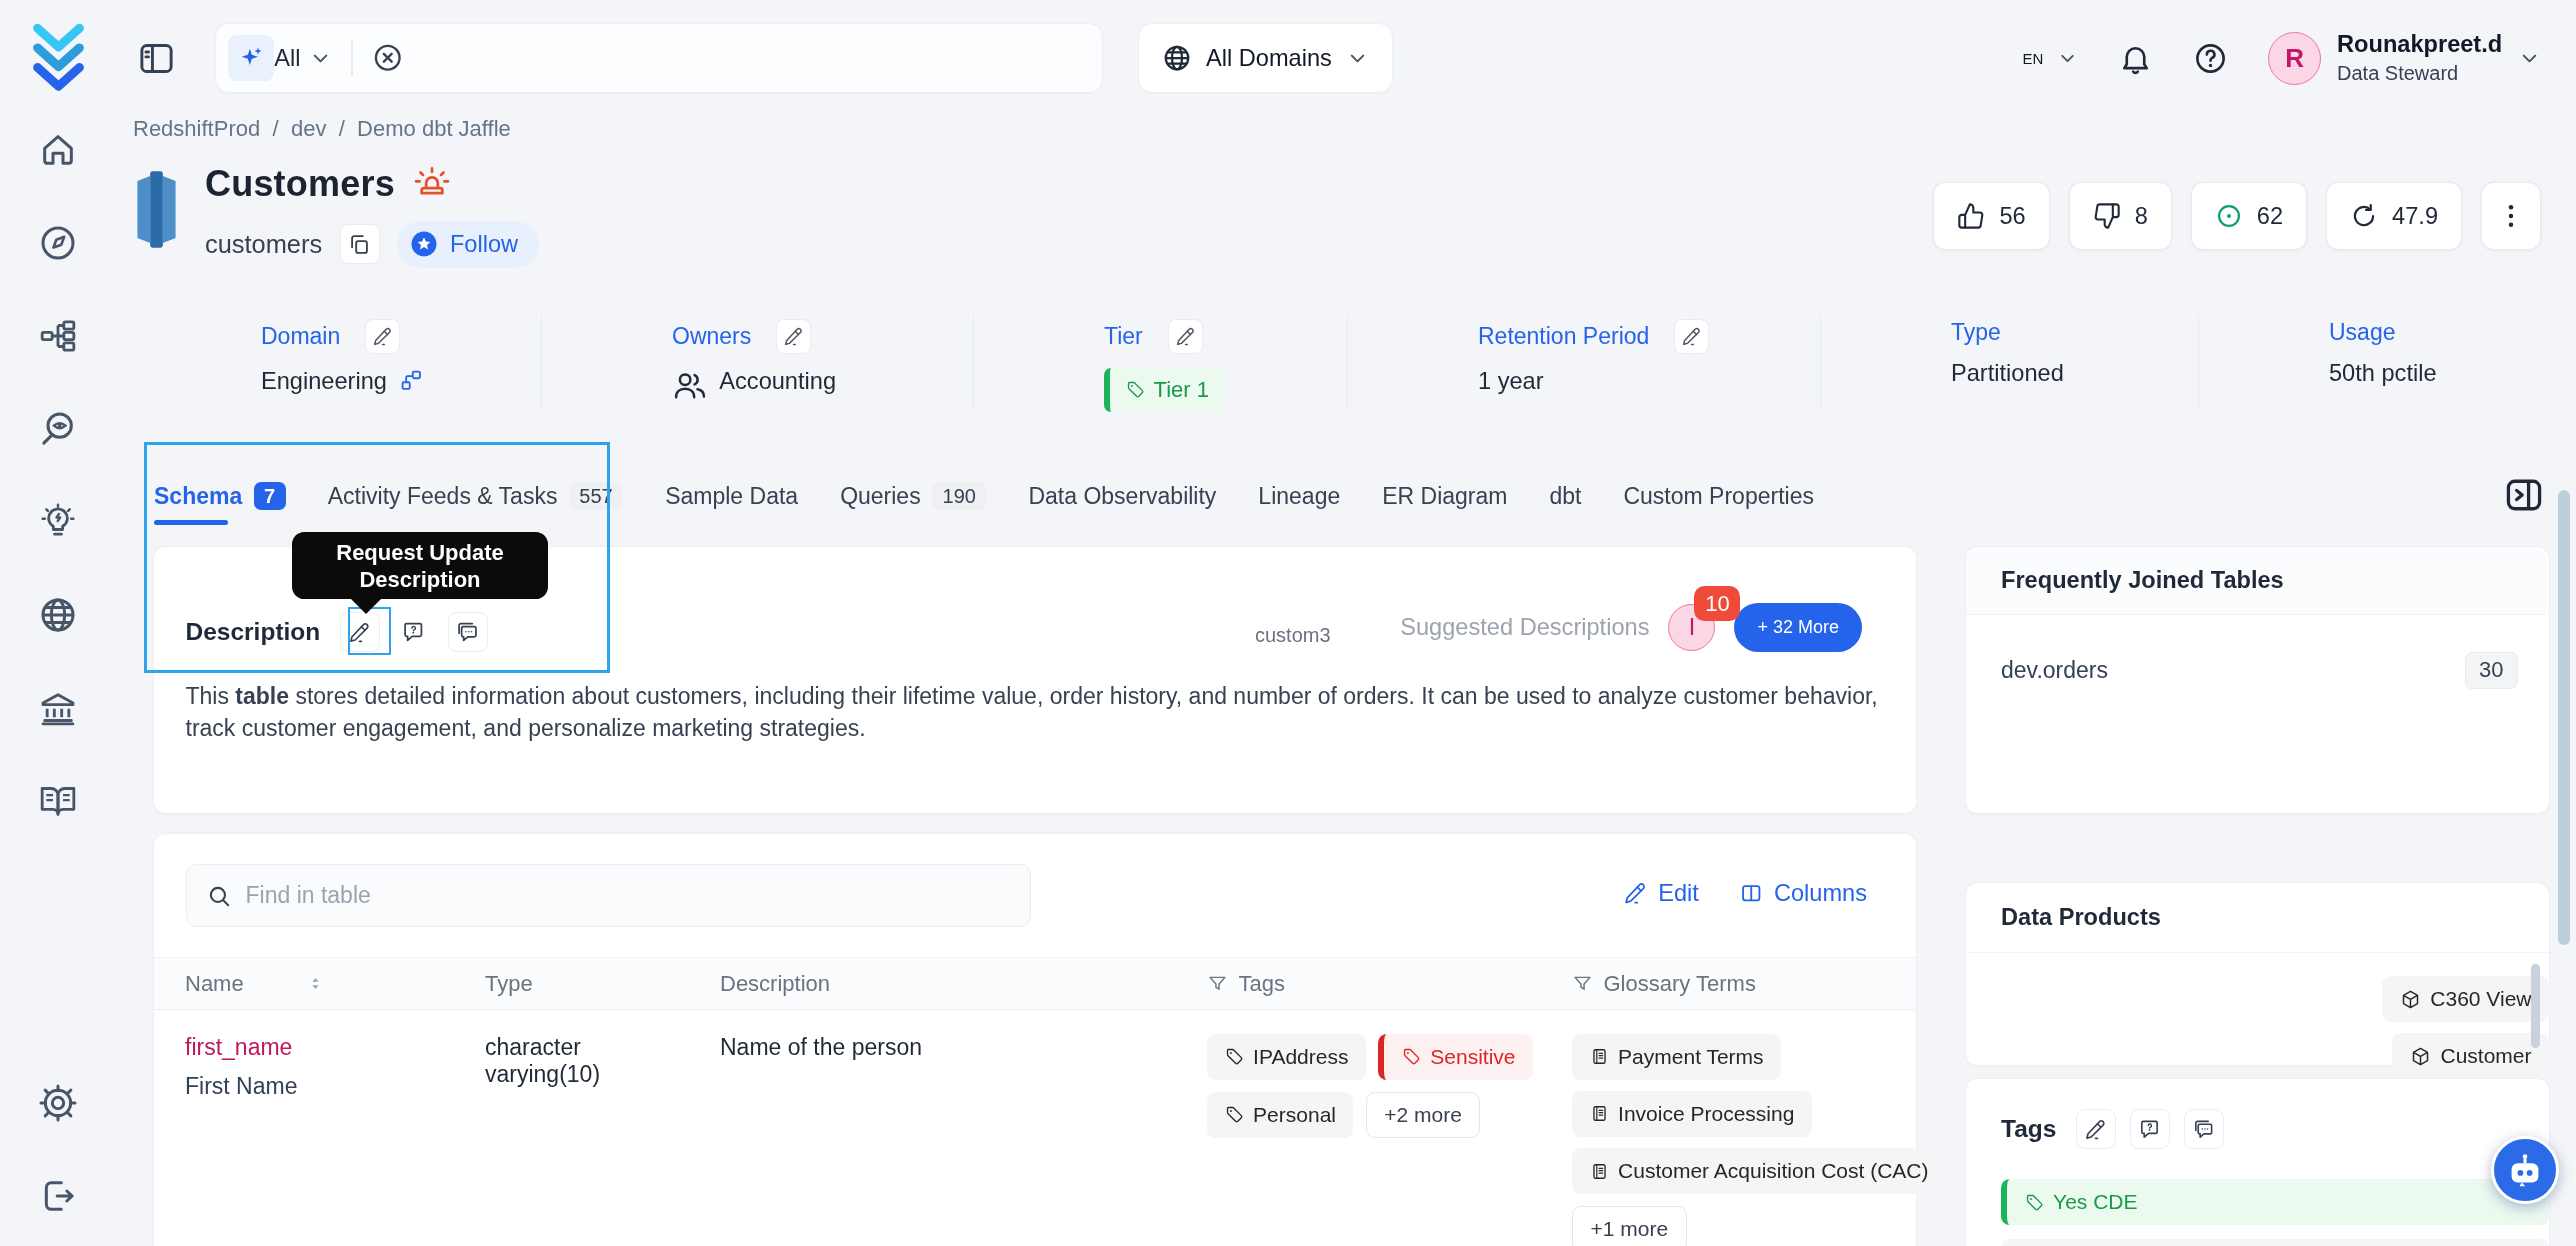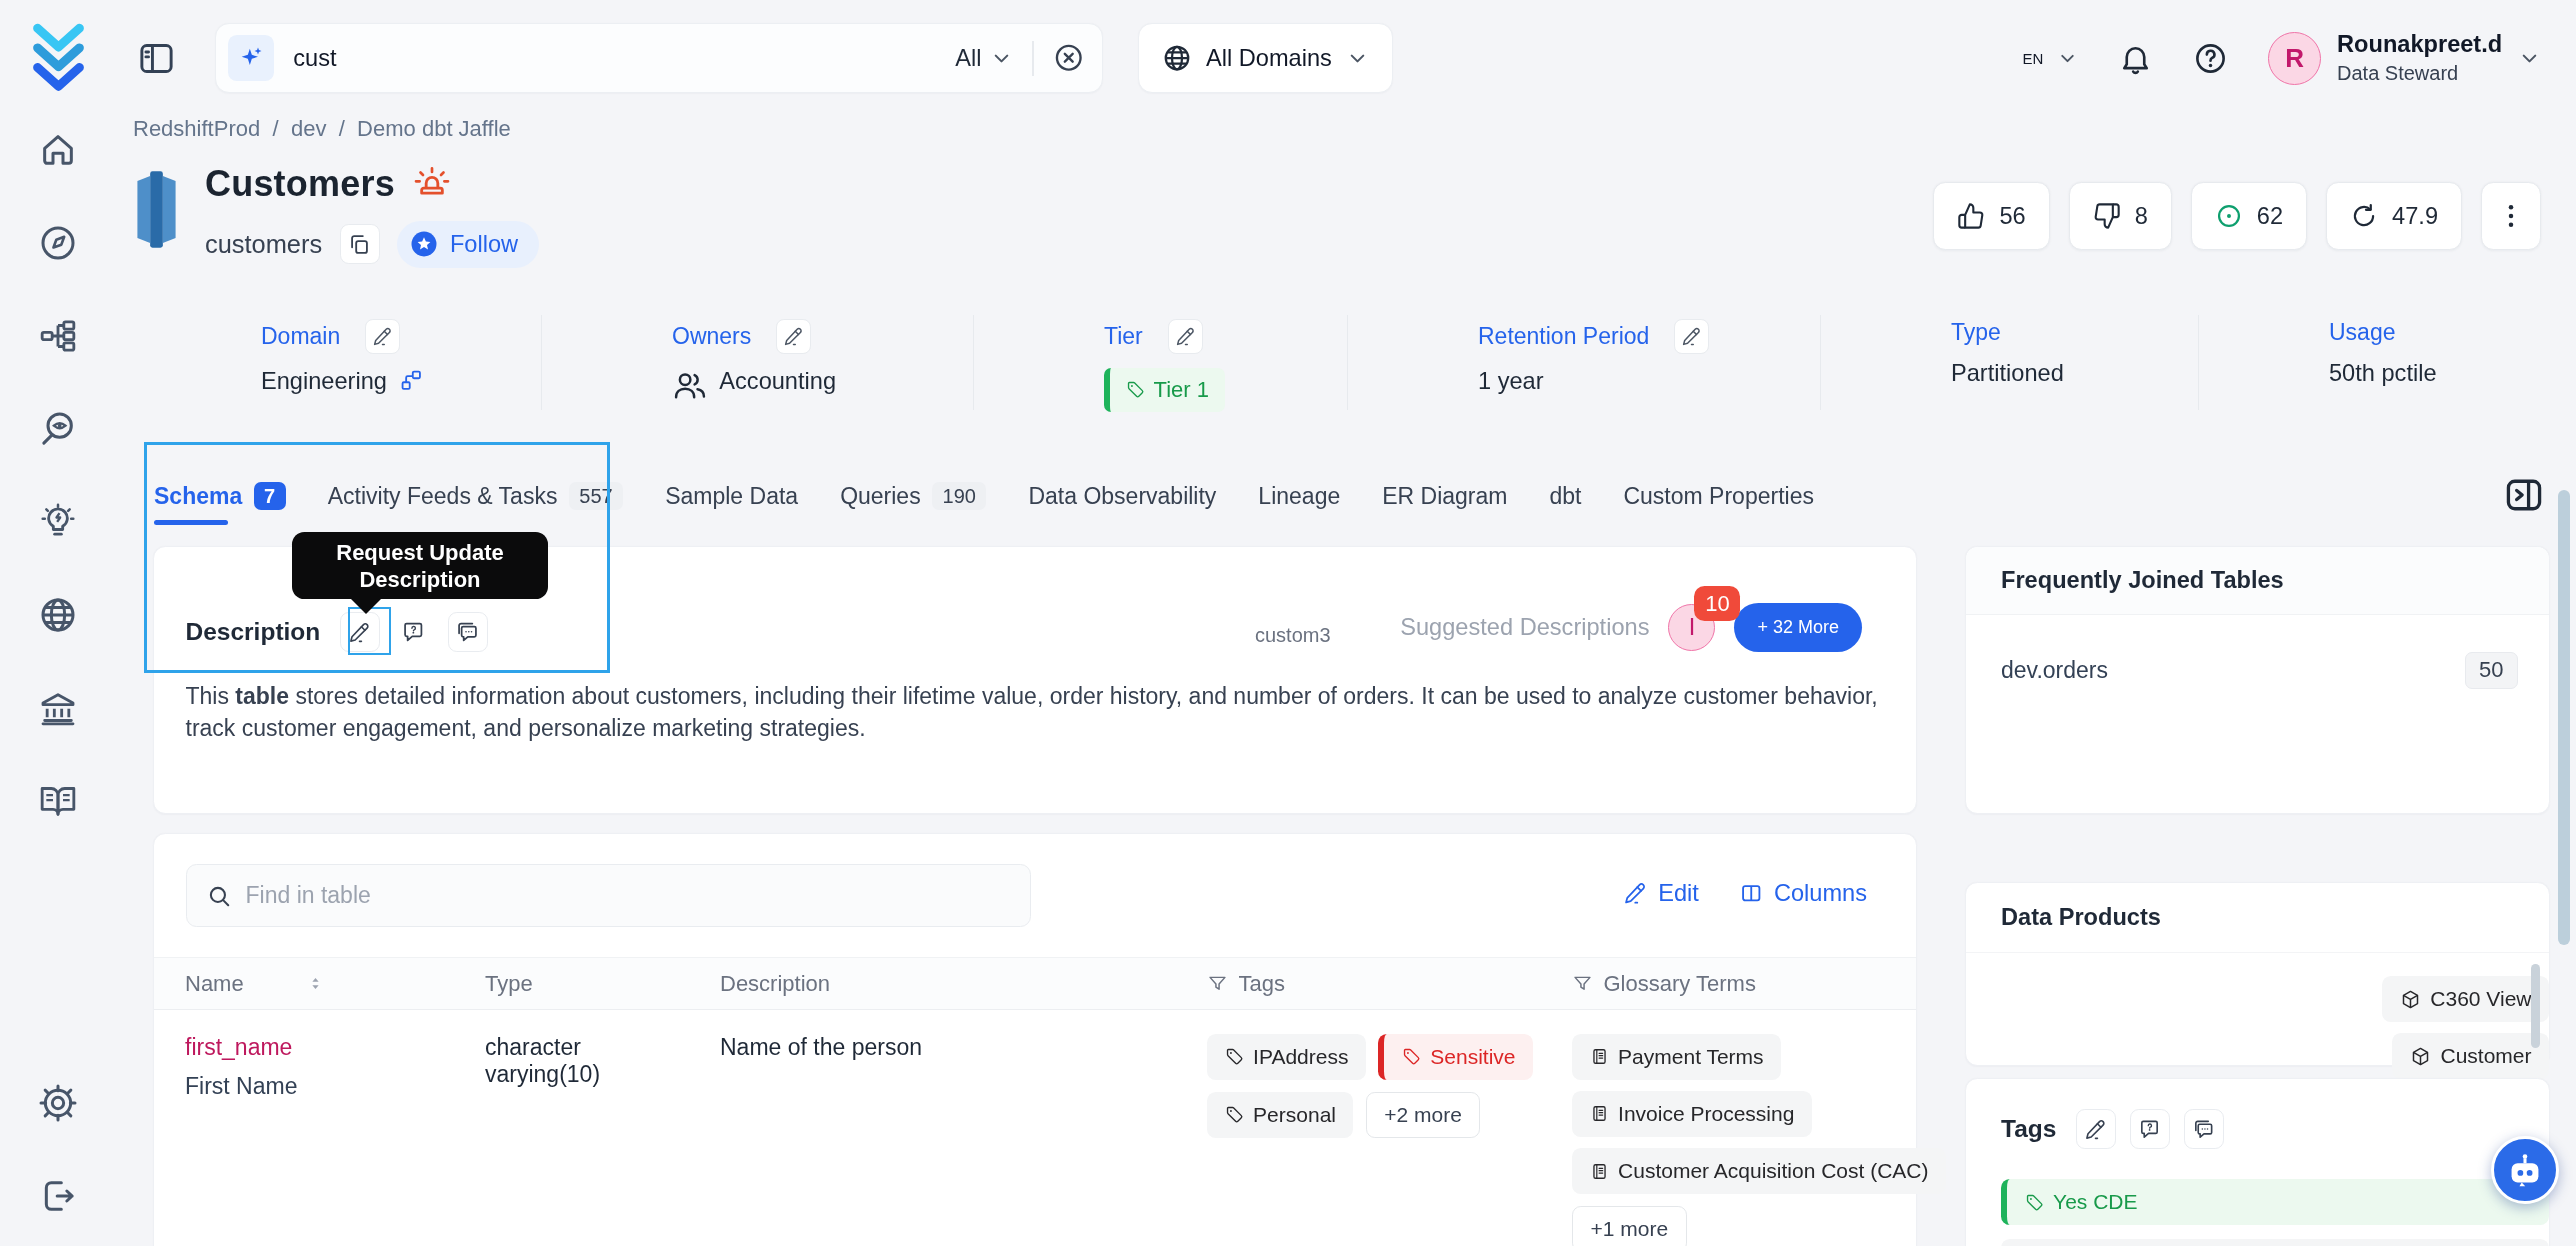--- a/index.html
+++ b/index.html
@@ -416,21 +416,20 @@
         <use href="#i-toggle"></use>
       </svg>
     </div>
 
   <div class="searchpill">
     <span class="aichip">
         <svg width="28" height="28" style="color:#2563eb" viewBox="0 0 32 32">
           <use href="#i-sparkle"></use>
         </svg>
       </span>
-    <input class="searchinput" value="cust" style="">
     <span class="scope">
       <span>All</span>
       <svg width="23" height="23" style="color:#4b5563" viewBox="0 0 26 26">
           <use href="#i-chev"></use>
         </svg>
     </span>
     <span class="sdiv"></span>
     <span class="clearx">
         <svg width="31.5" height="31.5" viewBox="0 0 36 36">
           <use href="#i-cx"></use>
@@ -803,21 +802,21 @@
           </span>
     </div>
       </div>
   </div>
 </section>
 
 <section class="card card-joined">
   <div class="panelhdr">Frequently Joined Tables</div>
   <div class="joinrow">
     <span>dev.orders</span>
-    <span class="countbadge">50</span>
+    <span class="countbadge">30</span>
   </div>
 </section>
 
 <section class="card card-products">
   <div class="prodhdr">Data Products</div>
   <div class="prodlist">
     <span class="pill">
         <svg width="21" height="21" viewBox="0 0 24 24">
           <use href="#i-cube"></use>
         </svg>

